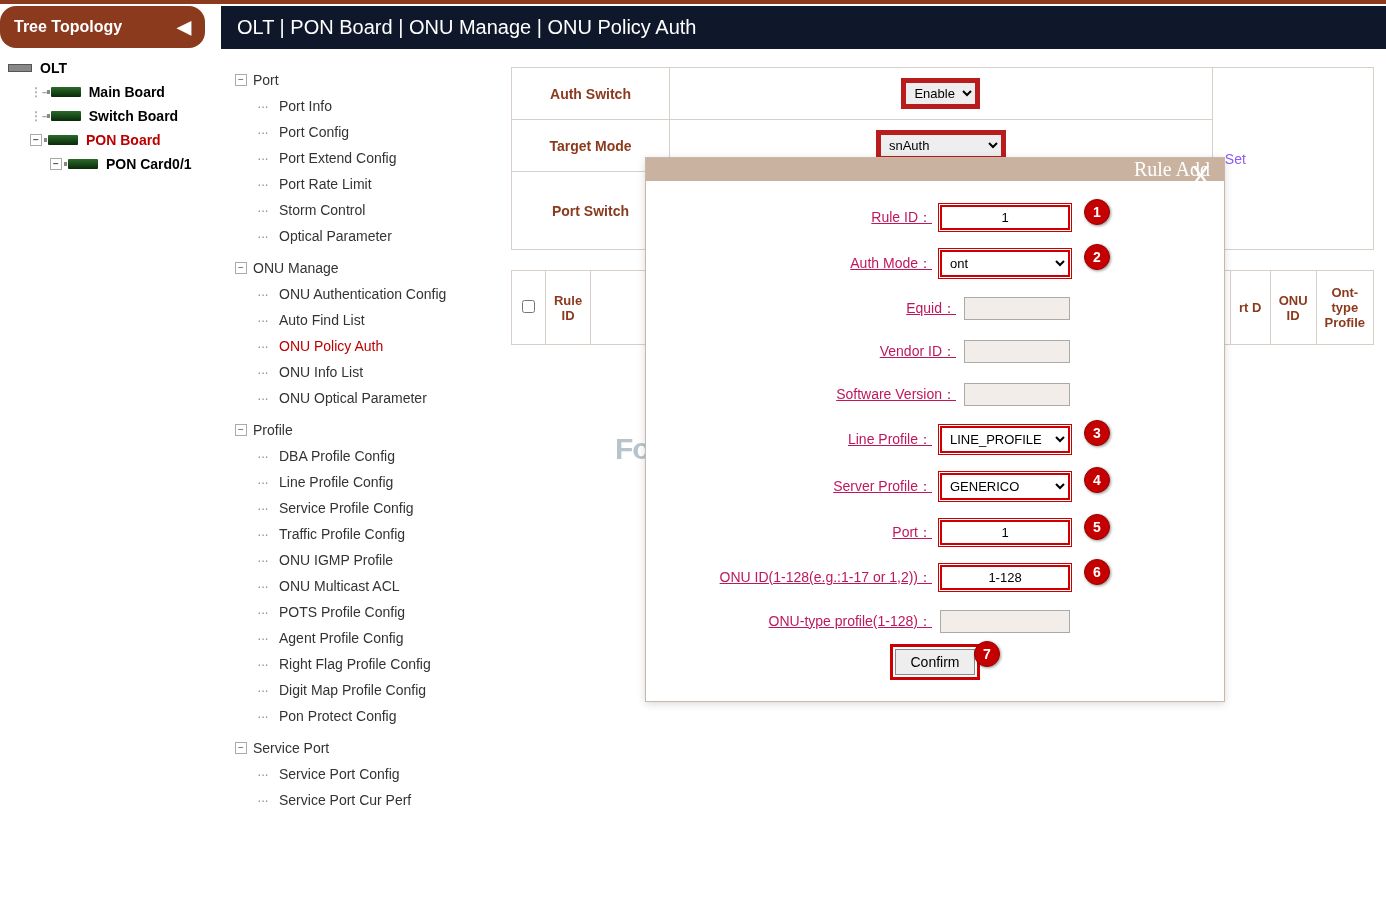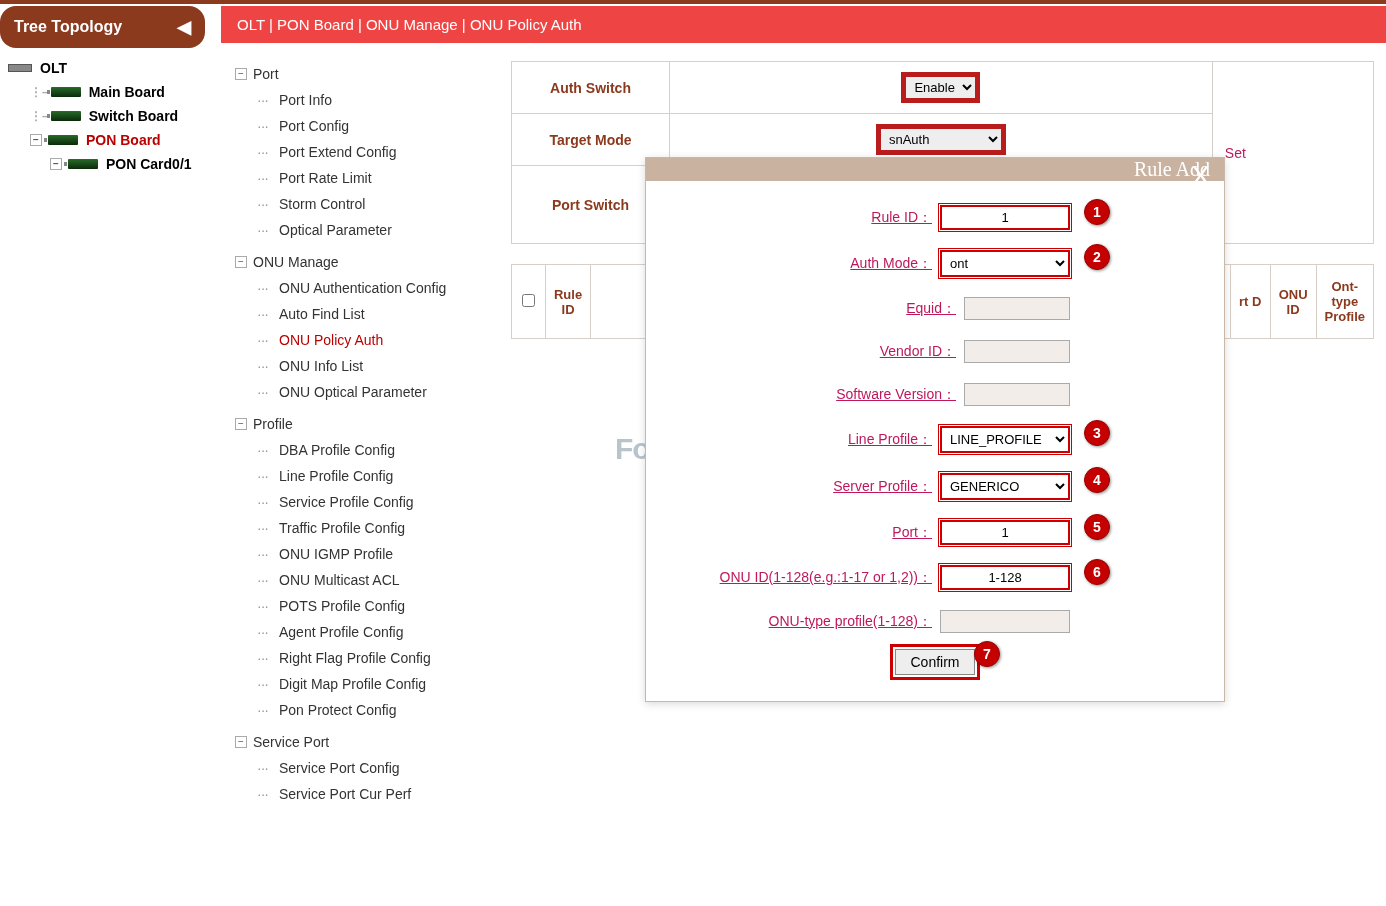--- a/index.html
+++ b/index.html
@@ -20,42 +20,42 @@
 .tree-item .tree-label { margin-left: 4px; color: #000; }
 .tree-item.selected .tree-label { color: #b00; }
 .tree-icon-board { width: 30px; height: 10px; display: inline-block; background: linear-gradient(to bottom, #2a6b2a 0%, #1a4a1a 50%, #0a2a0a 100%); border-radius: 1px; margin-right: 4px; position: relative; }
 .tree-icon-board::before { content: ''; position: absolute; left: -4px; top: 3px; width: 3px; height: 4px; background: #888; }
 .tree-icon-olt { width: 24px; height: 8px; background: #888; border: 1px solid #555; display: inline-block; margin-right: 4px; }
 .tree-toggle { width: 12px; height: 12px; border: 1px solid #aaa; display: inline-flex; align-items: center; justify-content: center; font-size: 10px; line-height: 1; margin-right: 6px; color: #555; background: #fff; }
 .tree-conn { color: #aaa; font-size: 12px; margin-right: 2px; }
 
 
 .main { flex: 1; display: flex; flex-direction: column; }
-.breadcrumb { background: #ef4444; color: #fff; padding: 10px 16px; font-size: 15px; margin-left: 16px; }
+.breadcrumb { background: #0f172a; color: #fff; padding: 10px 16px; font-size: 20px; margin-left: 16px; }
 .main-body { display: flex; flex: 1; margin-left: 16px; position: relative; }
 
 
 .midnav { width: 270px; background: #fff; padding: 18px 10px 18px 14px; position: relative; overflow-y: auto; height: 850px; }
 .midnav::-webkit-scrollbar { width: 12px; }
 .midnav::-webkit-scrollbar-track { background: #f0f0f0; }
 .midnav::-webkit-scrollbar-thumb { background: #c0c0c0; border-radius: 6px; }
 .mn-group { margin-bottom: 6px; }
 .mn-group-header { display: flex; align-items: center; padding: 5px 0; color: #333; cursor: pointer; }
 .mn-item { padding: 5px 0 5px 44px; color: #333; cursor: pointer; position: relative; }
 .mn-item::before { content: '···'; position: absolute; left: 22px; color: #999; letter-spacing: -1px; }
 .mn-item.selected { color: #b00; }
 
 
 .content { flex: 1; padding: 18px 12px 18px 20px; background: #fff; position: relative; }
 .form-table { width: 100%; border-collapse: collapse; }
 .form-table td, .form-table th { border: 1px solid #d8d0c8; padding: 10px 12px; vertical-align: middle; }
 .form-label { color: #8b3a1e; font-weight: bold; text-align: center; width: 158px; }
 .form-value { text-align: center; }
 .form-value select { padding: 2px 4px; font-size: 13px; border: 5px solid #b91c1c; background: #eee; }
-.set-link { color: #be185d; cursor: pointer; padding: 4px 10px; }
+.set-link { color: #8b5cf6; cursor: pointer; padding: 4px 10px; }
 .port-sw { text-align: left; padding-left: 12px; }
 
 .list-table { width: 100%; border-collapse: collapse; margin-top: 20px; }
 .list-table th { border: 1px solid #d8d0c8; padding: 14px 8px; color: #8b3a1e; font-weight: bold; font-size: 13px; text-align: center; vertical-align: middle; }
 .list-table th.cb { width: 34px; }
 
 
 .modal { position: absolute; left: 645px; top: 157px; width: 580px; background: #fff; border: 1px solid #c9b8a8; z-index: 50; box-shadow: 0 2px 8px rgba(0,0,0,0.15); }
 .modal-header { background: #c9b3a0; color: #fff; padding: 0 14px; font-size: 20px; text-align: right; position: relative; font-family: georgia, serif; }
 .modal-close { position: absolute; right: 14px; top: 2px; font-size: 28px; cursor: pointer; font-weight: normal; font-family: Arial; }

